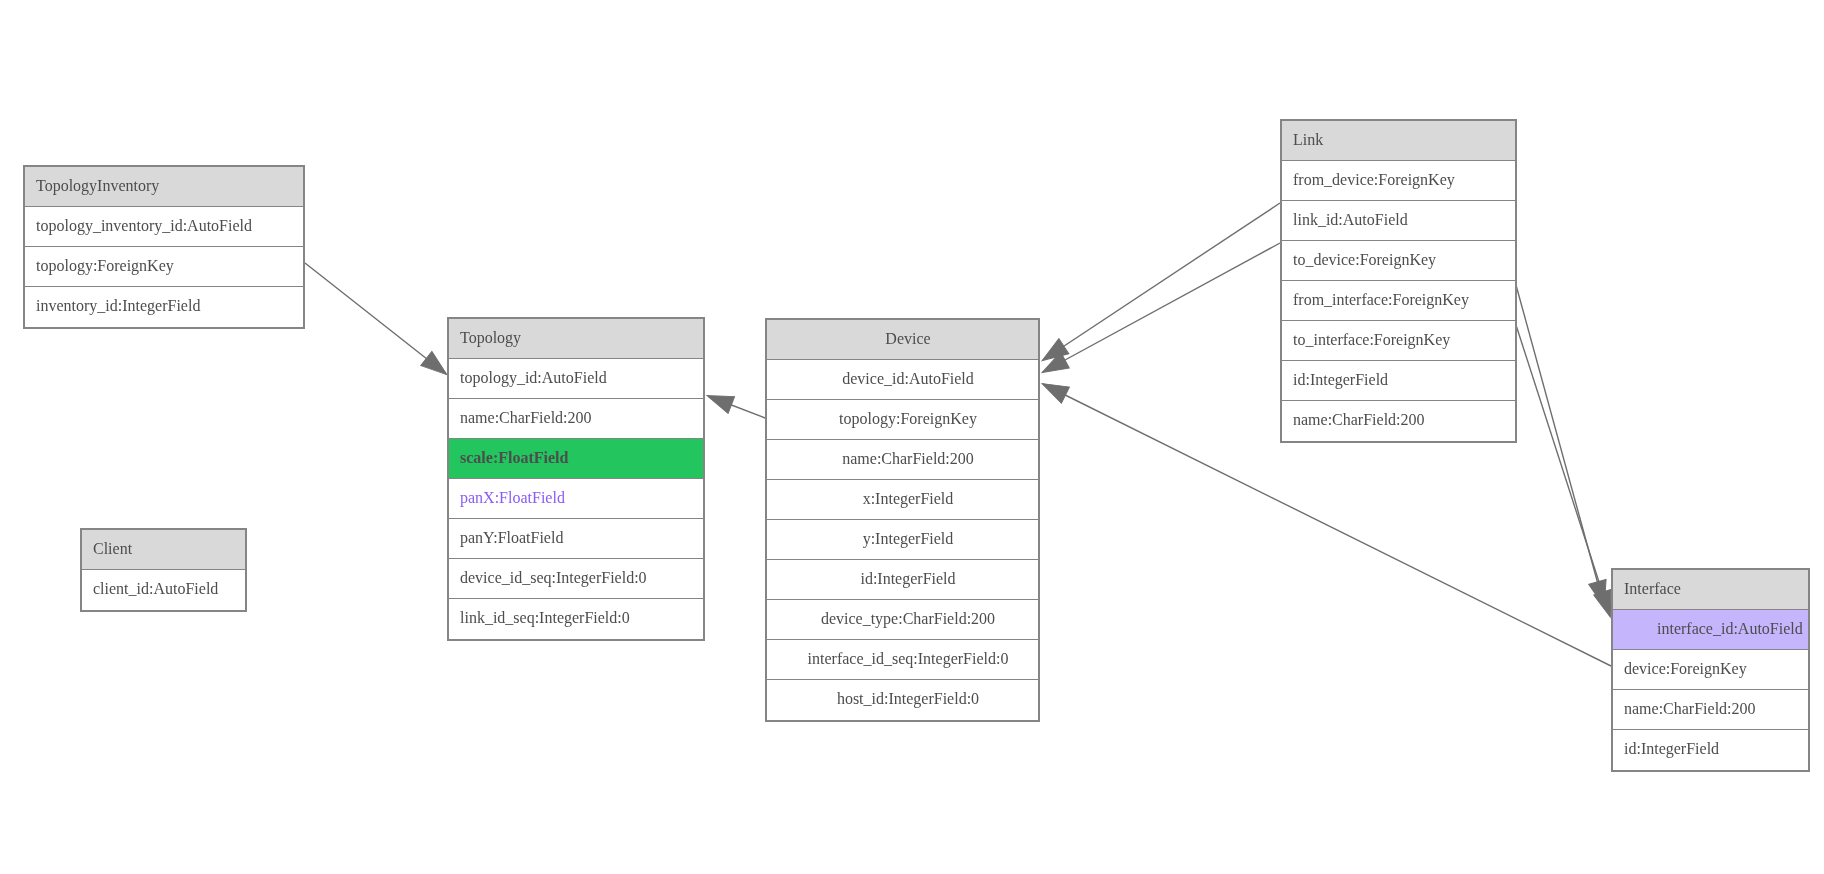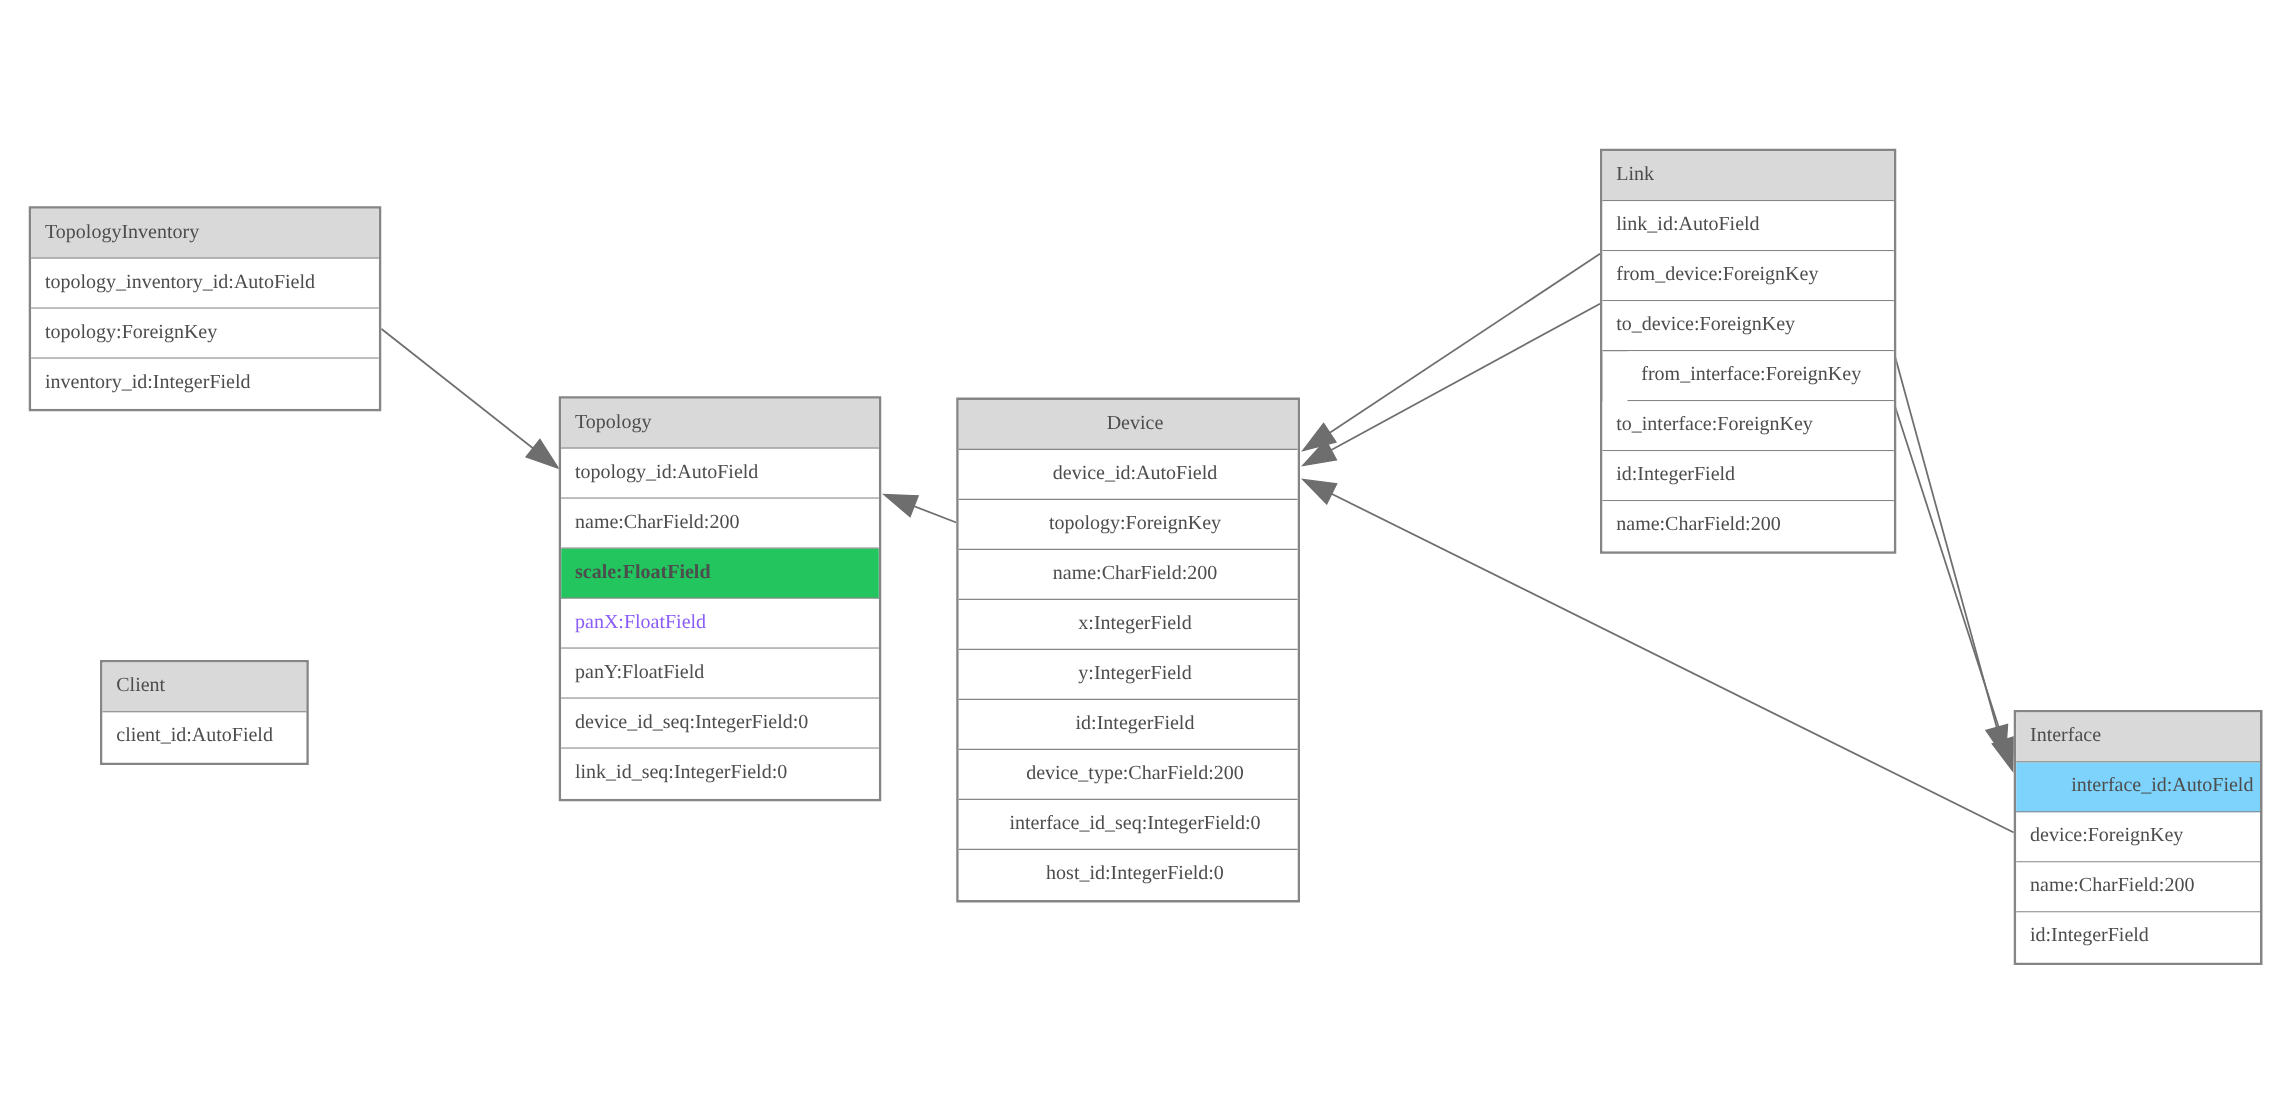--- a/index.html
+++ b/index.html
@@ -107,30 +107,30 @@
       <div class="ent-row" style="background: rgb(255, 255, 255); color: rgb(77, 77, 77);">x:IntegerField</div>
       <div class="ent-row" style="background: rgb(255, 255, 255); color: rgb(77, 77, 77);">y:IntegerField</div>
       <div class="ent-row" style="background: rgb(255, 255, 255); color: rgb(77, 77, 77);">id:IntegerField</div>
       <div class="ent-row" style="background: rgb(255, 255, 255); color: rgb(77, 77, 77);">device_type:CharField:200</div>
       <div class="ent-row" style="background: rgb(255, 255, 255); color: rgb(77, 77, 77);">interface_id_seq:IntegerField:0</div>
       <div class="ent-row" style="background: rgb(255, 255, 255); color: rgb(77, 77, 77);">host_id:IntegerField:0</div>
     </div>
 
   <div class="entity" style="left: 1280px; top: 119px; width: 237px; border-color: rgb(133, 133, 133);">
       <div class="ent-header" style="background: rgb(217, 217, 217); color: rgb(77, 77, 77); border-bottom-color: rgb(133, 133, 133);">Link</div>
+      <div class="ent-row" style="background: rgb(255, 255, 255); color: rgb(77, 77, 77);">from_device:ForeignKey</div>
       <div class="ent-row" style="background: rgb(255, 255, 255); color: rgb(77, 77, 77);">link_id:AutoField</div>
-      <div class="ent-row" style="background: rgb(255, 255, 255); color: rgb(77, 77, 77);">from_device:ForeignKey</div>
       <div class="ent-row" style="background: rgb(255, 255, 255); color: rgb(77, 77, 77);">to_device:ForeignKey</div>
-      <div class="ent-row" style="background: rgb(255, 255, 255); color: rgb(77, 77, 77); margin-left: 20px;">from_interface:ForeignKey</div>
+      <div class="ent-row" style="background: rgb(255, 255, 255); color: rgb(77, 77, 77);">from_interface:ForeignKey</div>
       <div class="ent-row" style="background: rgb(255, 255, 255); color: rgb(77, 77, 77);">to_interface:ForeignKey</div>
       <div class="ent-row" style="background: rgb(255, 255, 255); color: rgb(77, 77, 77);">id:IntegerField</div>
       <div class="ent-row" style="background: rgb(255, 255, 255); color: rgb(77, 77, 77);">name:CharField:200</div>
     </div>
 
   <div class="entity" style="left: 1611px; top: 568px; width: 199px; border-color: rgb(133, 133, 133);">
       <div class="ent-header" style="background: rgb(217, 217, 217); color: rgb(77, 77, 77); border-bottom-color: rgb(133, 133, 133);">Interface</div>
-      <div class="ent-row" style="background: #7dd3fc; color: rgb(77, 77, 77); padding-left: 44px;">interface_id:AutoField</div>
+      <div class="ent-row" style="background: #c4b5fd; color: rgb(77, 77, 77); padding-left: 44px;">interface_id:AutoField</div>
       <div class="ent-row" style="background: rgb(255, 255, 255); color: rgb(77, 77, 77);">device:ForeignKey</div>
       <div class="ent-row" style="background: rgb(255, 255, 255); color: rgb(77, 77, 77);">name:CharField:200</div>
       <div class="ent-row" style="background: rgb(255, 255, 255); color: rgb(77, 77, 77);">id:IntegerField</div>
     </div>
 
 </div>
 
 </body></html>

